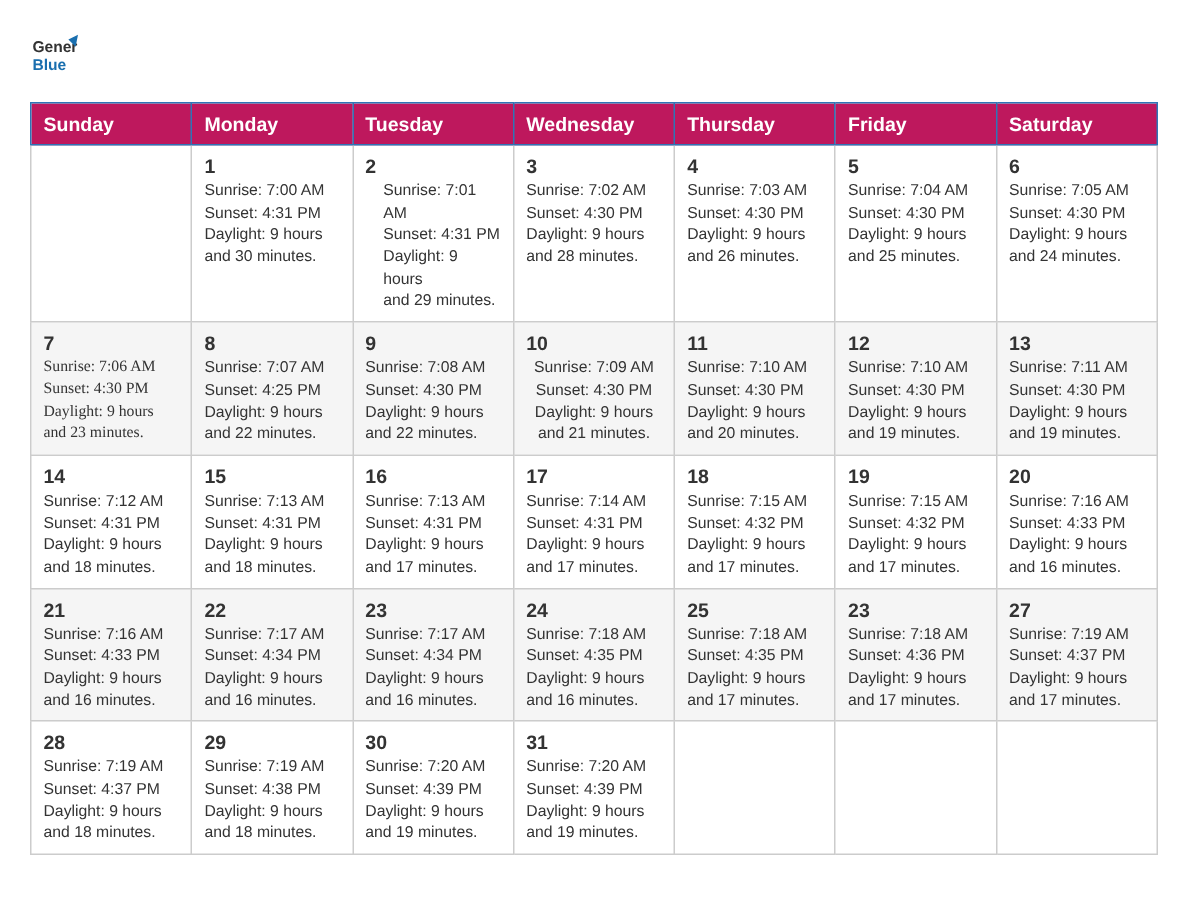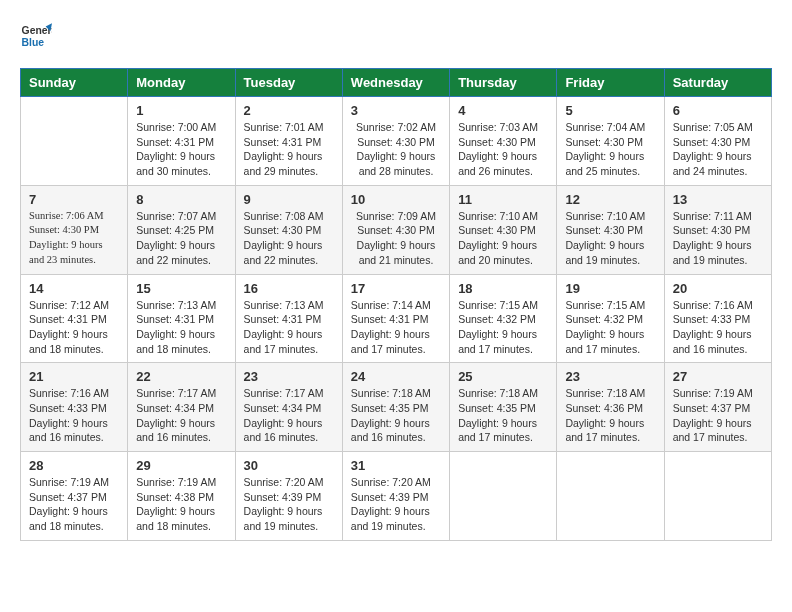--- a/index.html
+++ b/index.html
@@ -36,21 +36,21 @@
     .location {
       font-size: 14px;
       color: #555;
     }
     table {
       width: 100%;
       border-collapse: collapse;
       font-size: 11px;
     }
     thead tr th {
-      background-color: #15803d;
+      background-color: #be185d;
       color: #fff;
       text-align: left;
       padding: 6px 8px;
       font-size: 13px;
       font-weight: bold;
       border: 1px solid #2e75b6;
     }
     tbody tr td {
       vertical-align: top;
       padding: 6px 8px;
@@ -116,28 +116,28 @@
         <td class="empty-cell"></td>
         <td>
           <span class="day-num">1</span>
           <div class="cell-content" style="white-space: pre-line;">Sunrise: 7:00 AM
 Sunset: 4:31 PM
 Daylight: 9 hours
 and 30 minutes.</div>
         </td>
         <td>
           <span class="day-num">2</span>
-          <div class="cell-content" style="white-space: pre-line;">Sunrise: 7:01 AM
+          <div class="cell-content" style="white-space: pre-line; margin-left: 12px;">Sunrise: 7:01 AM
 Sunset: 4:31 PM
 Daylight: 9 hours
 and 29 minutes.</div>
         </td>
         <td>
           <span class="day-num">3</span>
-          <div class="cell-content" style="white-space: pre-line; text-align: center;">Sunrise: 7:02 AM
+          <div class="cell-content" style="white-space: pre-line;">Sunrise: 7:02 AM
 Sunset: 4:30 PM
 Daylight: 9 hours
 and 28 minutes.</div>
         </td>
         <td>
           <span class="day-num">4</span>
           <div class="cell-content" style="white-space: pre-line;">Sunrise: 7:03 AM
 Sunset: 4:30 PM
 Daylight: 9 hours
 and 26 minutes.</div>

